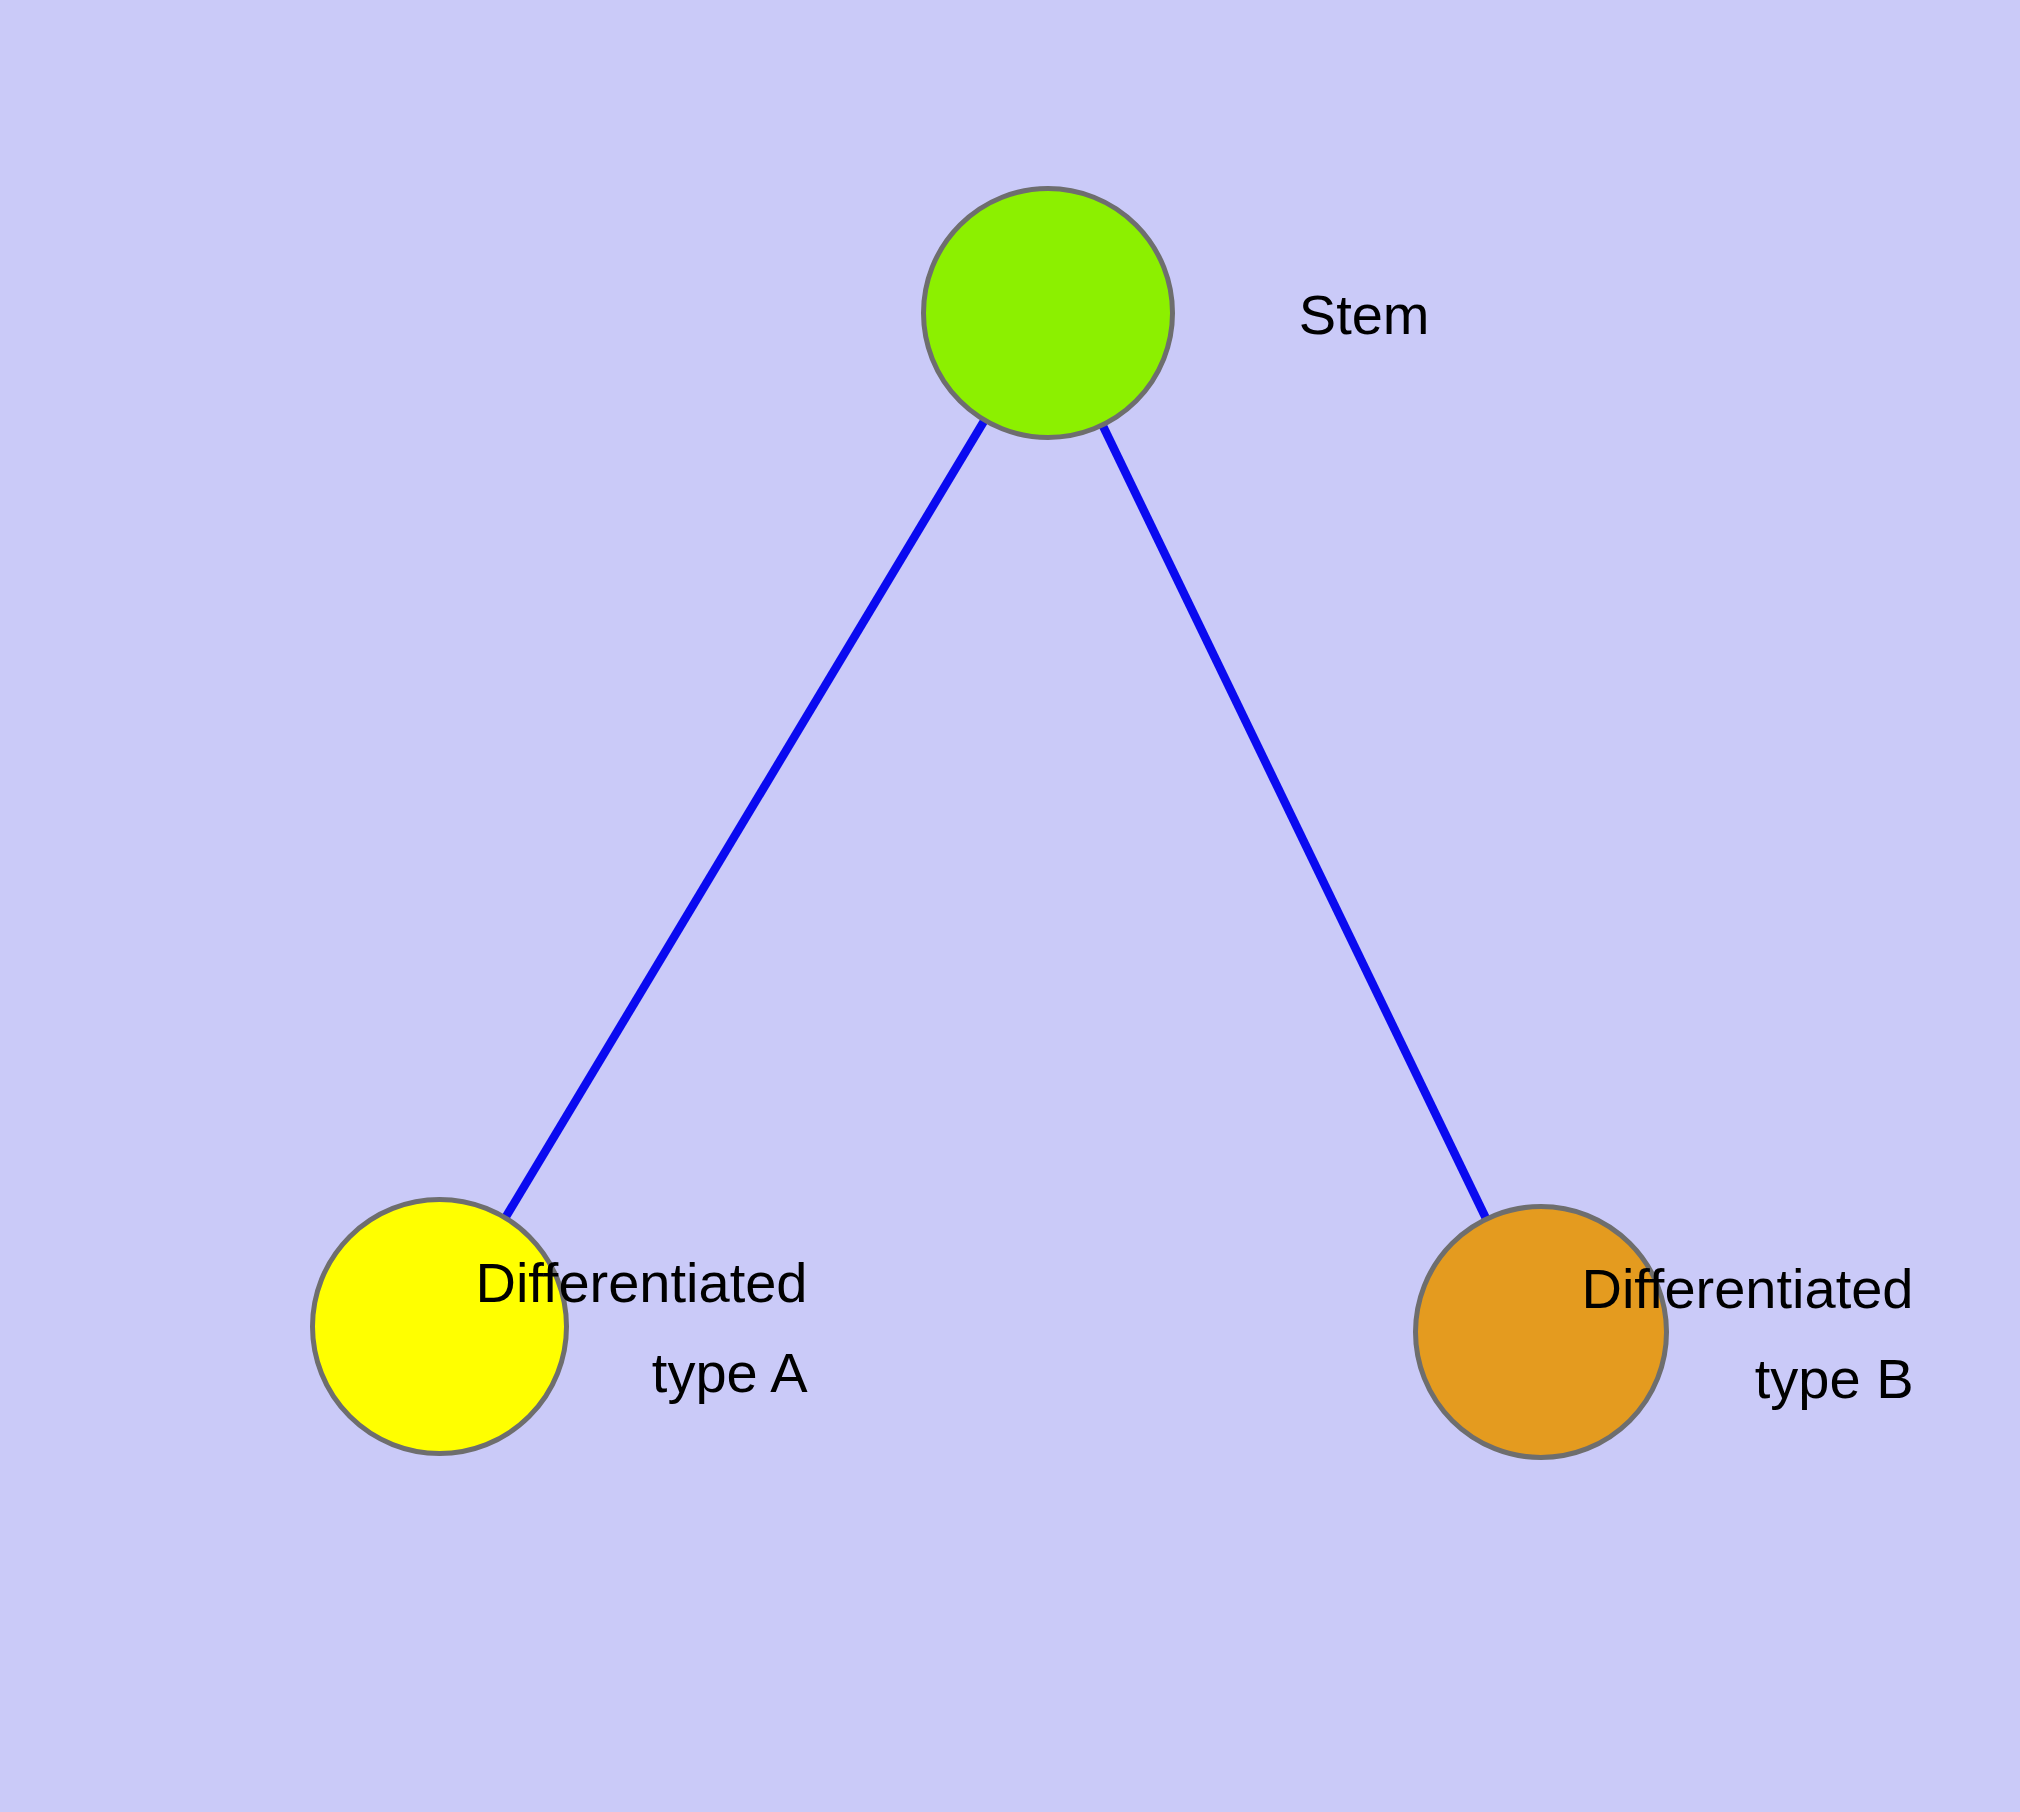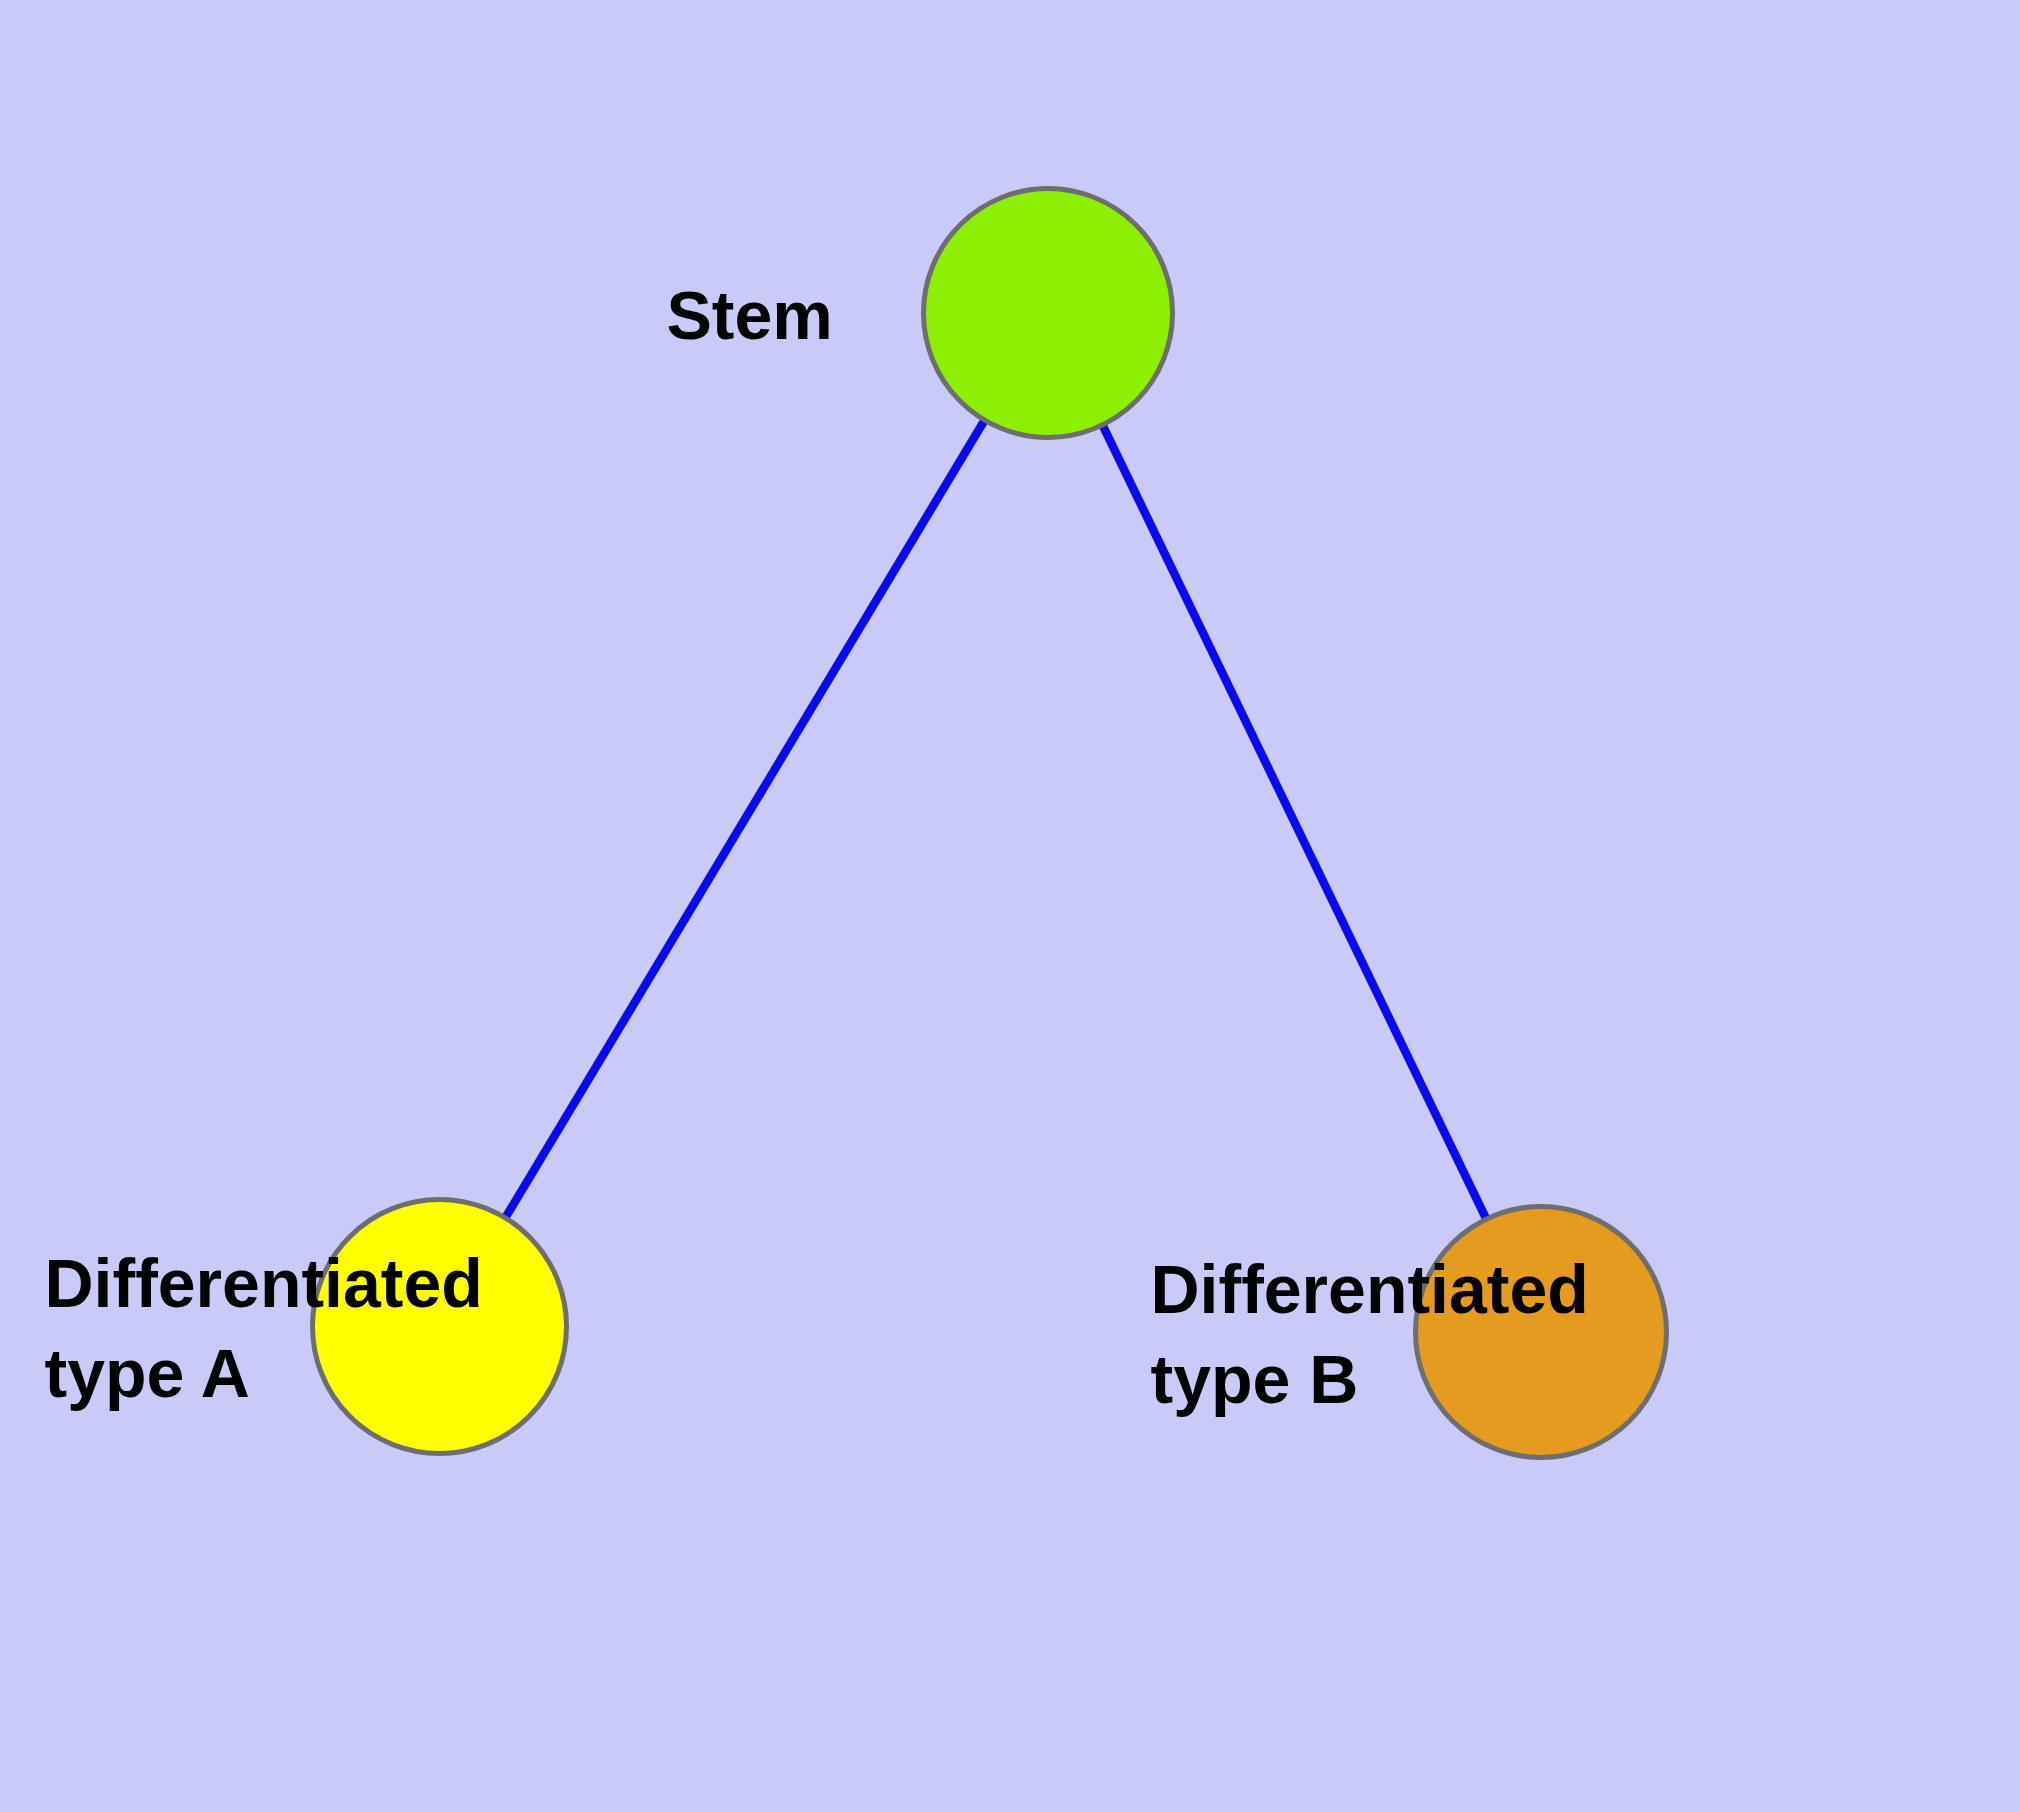--- a/index.html
+++ b/index.html
@@ -45,25 +45,25 @@
   .node-type-b {
     left: 1413px;
     top: 1204px;
     width: 256px;
     height: 256px;
   }
   .node-label {
     position: absolute;
     transform: translate(-50%, -50%);
     z-index: 3;
-    font-weight: bold;
-    font-size: 68px;
+    font-weight: normal;
+    font-size: 56px;
     line-height: 90px;
     color: #000000;
-    text-align: left;
+    text-align: right;
     white-space: pre-line;
     width: 763px;
     pointer-events: none;
   }
   .label-stem {
     left: 1048px;
     top: 315px;
   }
   .label-type-a {
     left: 426px;

